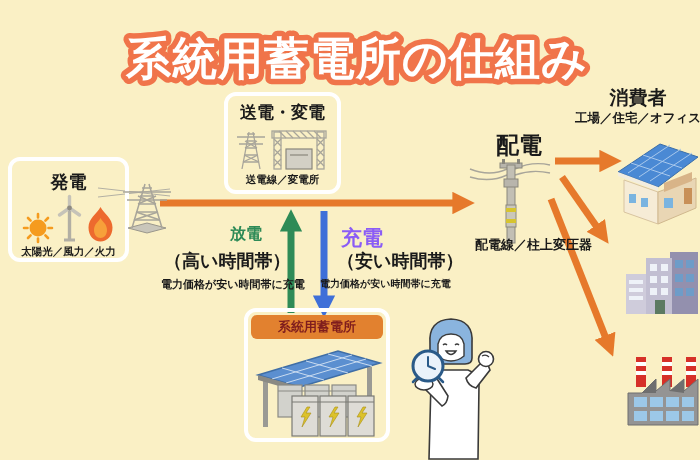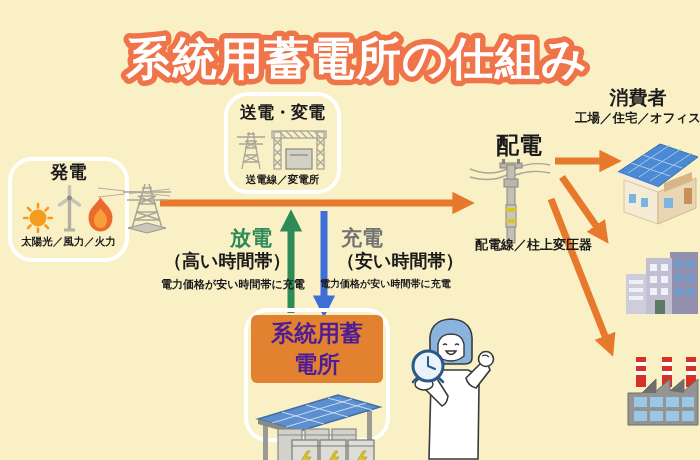--- a/index.html
+++ b/index.html
@@ -11,45 +11,45 @@
   svg{display:block;overflow:visible;}
   
   .title-svg{position:absolute;left:0;top:16px;}
   .title-svg text{
     font-family:"DejaVu Sans",sans-serif;font-weight:bold;font-size:45px;
     fill:#ffffff;stroke:#f0744a;stroke-width:11px;stroke-linejoin:round;
     paint-order:stroke fill;letter-spacing:1px;
   }
   
   .wbox{
-    position:absolute;border:4px solid #ffffff;border-radius:24px;
+    position:absolute;border:4px solid #ffffff;border-radius:12px;
     box-sizing:border-box;text-align:center;
   }
   .wbox .box-title{font-weight:800;line-height:1.1;}
   .wbox .box-caption{font-weight:800;font-size:10.5px;}
-  .gen-box{left:8px;top:157px;width:121px;height:105px;padding-top:1px;}
+  .gen-box{left:8px;top:157px;width:121px;height:105px;padding-top:11px;}
   .gen-box .box-title{font-size:18px;}
   .trans-box{left:224px;top:92px;width:117px;height:102px;padding-top:7px;}
   .trans-box .box-title{font-size:17px;}
   .icon-row{display:flex;justify-content:center;align-items:flex-end;gap:3px;margin:3px 0 2px;}
   .battery-box{left:244px;top:308px;width:146px;height:134px;padding:2px;}
   .station-header{
-    background:#e2812f;border-radius:6px;color:#4c1d95;font-weight:800;
-    font-size:23px;text-align:center;padding:3px 15px;margin:1px;
+    background:#e2812f;border-radius:6px;color:#7f1d1d;font-weight:800;
+    font-size:13px;text-align:center;padding:3px 15px;margin:1px;
   }
   
   .t{position:absolute;font-weight:800;white-space:nowrap;}
   .dist-label{left:478px;top:130px;width:64px;text-align:right;font-size:23px;}
   .dist-caption{left:450px;top:236px;width:142px;text-align:right;font-size:13px;}
   .consumers-title{left:570px;top:85px;width:136px;text-align:center;font-size:19px;}
   .consumers-sub{left:570px;top:110px;width:136px;text-align:center;font-size:12.5px;}
-  .discharge-label{left:230px;top:224px;font-size:21px;color:#2e8b57;}
+  .discharge-label{left:230px;top:224px;font-size:16px;color:#2e8b57;}
   .discharge-timeband{left:164px;top:249px;font-size:18px;}
   .discharge-note{left:161px;top:277px;font-size:11px;}
-  .charge-label{left:341px;top:224px;font-size:21px;color:#737373;}
+  .charge-label{left:341px;top:224px;font-size:21px;color:#8b5cf6;}
   .charge-timeband{left:337px;top:249px;font-size:18px;}
   .charge-note{left:320px;top:277px;font-size:10px;}
 </style>
 </head>
 <body>
 
 <div class="stage">
 
   <svg class="abs" style="left:0;top:0" width="700" height="460" viewBox="0 0 700 460">
     <defs>

